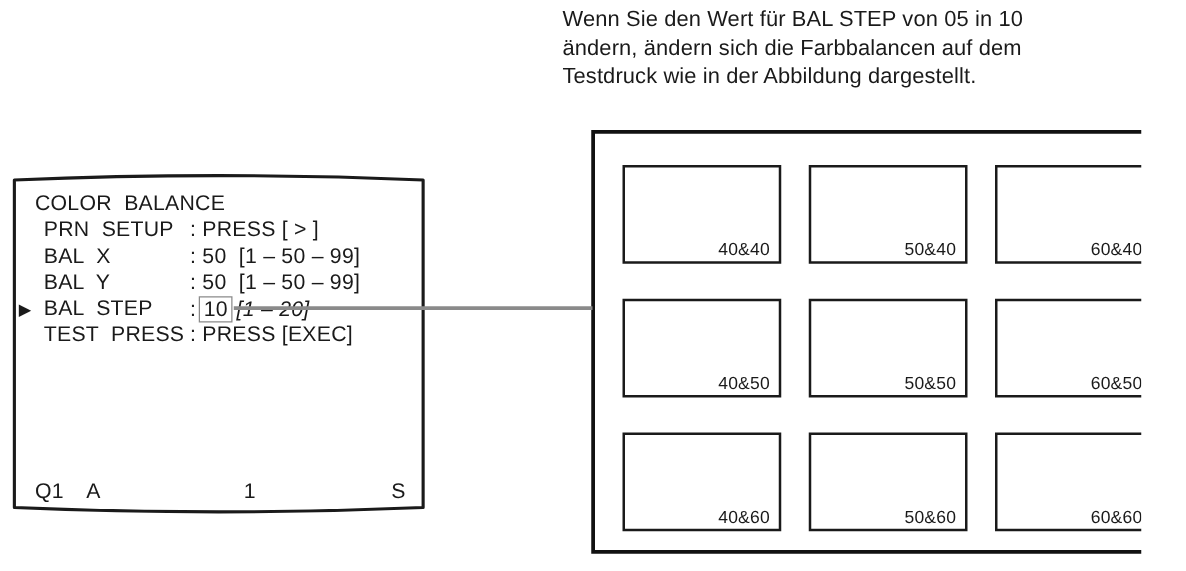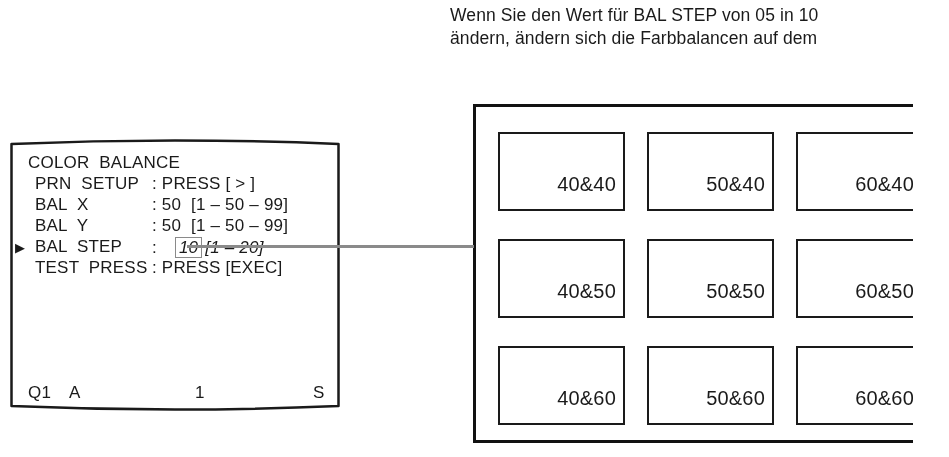--- a/index.html
+++ b/index.html
@@ -19,51 +19,52 @@
   .menu-svg { position: absolute; left: 8px; top: 134px; }
 
   
   .menu { position: absolute; left: 10px; top: 136px; width: 330px; height: 278px; font-size: 17px; letter-spacing: 0.2px; }
   .mrow { position: absolute; left: 0; width: 330px; height: 21px; }
   .t-left  { position: absolute; left: 18px; white-space: pre; }
   .t-right { position: absolute; left: 218px; white-space: pre; }
   .m-label { position: absolute; left: 25px; white-space: pre; }
   .m-value { position: absolute; left: 142px; white-space: pre; }
   .cursor  { position: absolute; left: 5px; top: 3px; font-size: 13px; line-height: 15px; }
-  .val-box { display: inline-block; border: 1.5px solid #8a8a8a; padding: 0 3px; margin-left: 18px; line-height: 19px; font-style: italic; }
+  .val-box { display: inline-block; border: 1.5px solid #8a8a8a; padding: 0 3px; margin-left: 2px; line-height: 19px; }
   .suffix  { margin-left: 3px; font-style: italic; }
   .s-q1 { position: absolute; left: 18px;  white-space: pre; }
   .s-a  { position: absolute; left: 59px;  white-space: pre; }
   .s-1  { position: absolute; left: 185px; white-space: pre; }
   .s-s  { position: absolute; left: 303px; white-space: pre; }
 
   
   .connector { position: absolute; left: 187px; top: 245px; width: 287px; height: 2.5px; background: #8a8a8a; z-index: 6; }
 
   
   .test-print {
     position: absolute; left: 473px; top: 104px; width: 471px; height: 339px;
     border: 3px solid #111111; background: #fff;
     display: grid;
     grid-template-columns: repeat(3, 1fr);
     grid-template-rows: repeat(3, 1fr);
     gap: 28px 22px;
     padding: 25px 18px 15px 22px;
   }
   .cell { position: relative; border: 2px solid #1a1a1a; background: #fff; }
-  .cell-label { position: absolute; right: 7px; bottom: 13px; font-size: 20px; letter-spacing: 0.2px; }
+  .cell-label { position: absolute; right: 7px; bottom: 2px; font-size: 14px; letter-spacing: 0.2px; }
 </style>
 </head>
 <body>
 
 <div class="page">
 
   <div class="caption">
     <div>Wenn Sie den Wert für BAL STEP von 05 in 10</div>
     <div>ändern, ändern sich die Farbbalancen auf dem</div>
+    <div>Testdruck wie in der Abbildung dargestellt.</div>
   </div>
 
   <svg class="menu-svg" width="334" height="282" viewBox="0 0 334 282" aria-hidden="true">
     <path d="M 3.5,10 Q 167,3 330.5,10 L 330.5,272 Q 167,279 3.5,272 Z" fill="none" stroke="#1a1a1a" stroke-width="2.5" stroke-linejoin="round"></path>
   </svg>
 
   <div class="menu">
 
     <div class="mrow" style="top:17px">
       <span class="t-left">COLOR  BALANCE</span>

